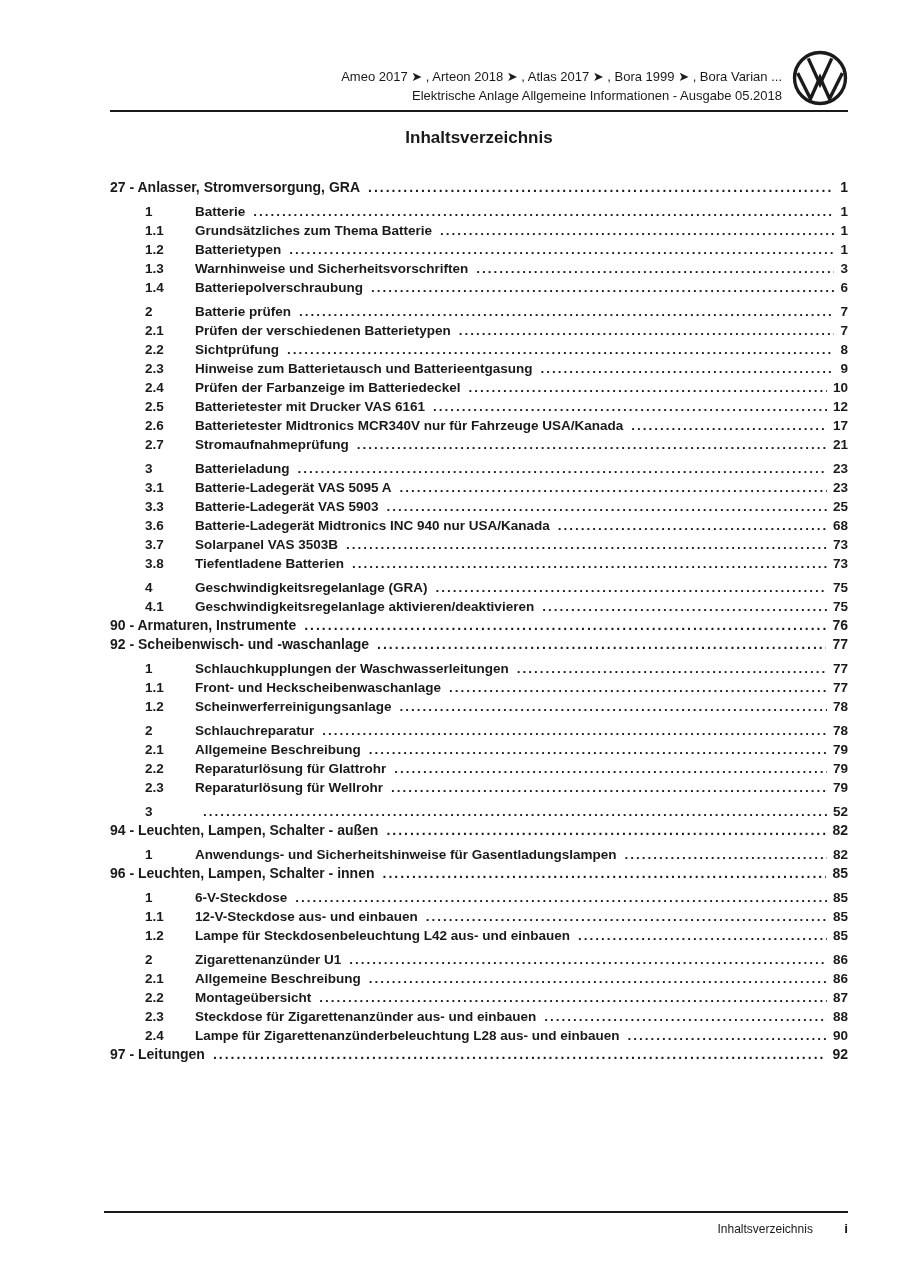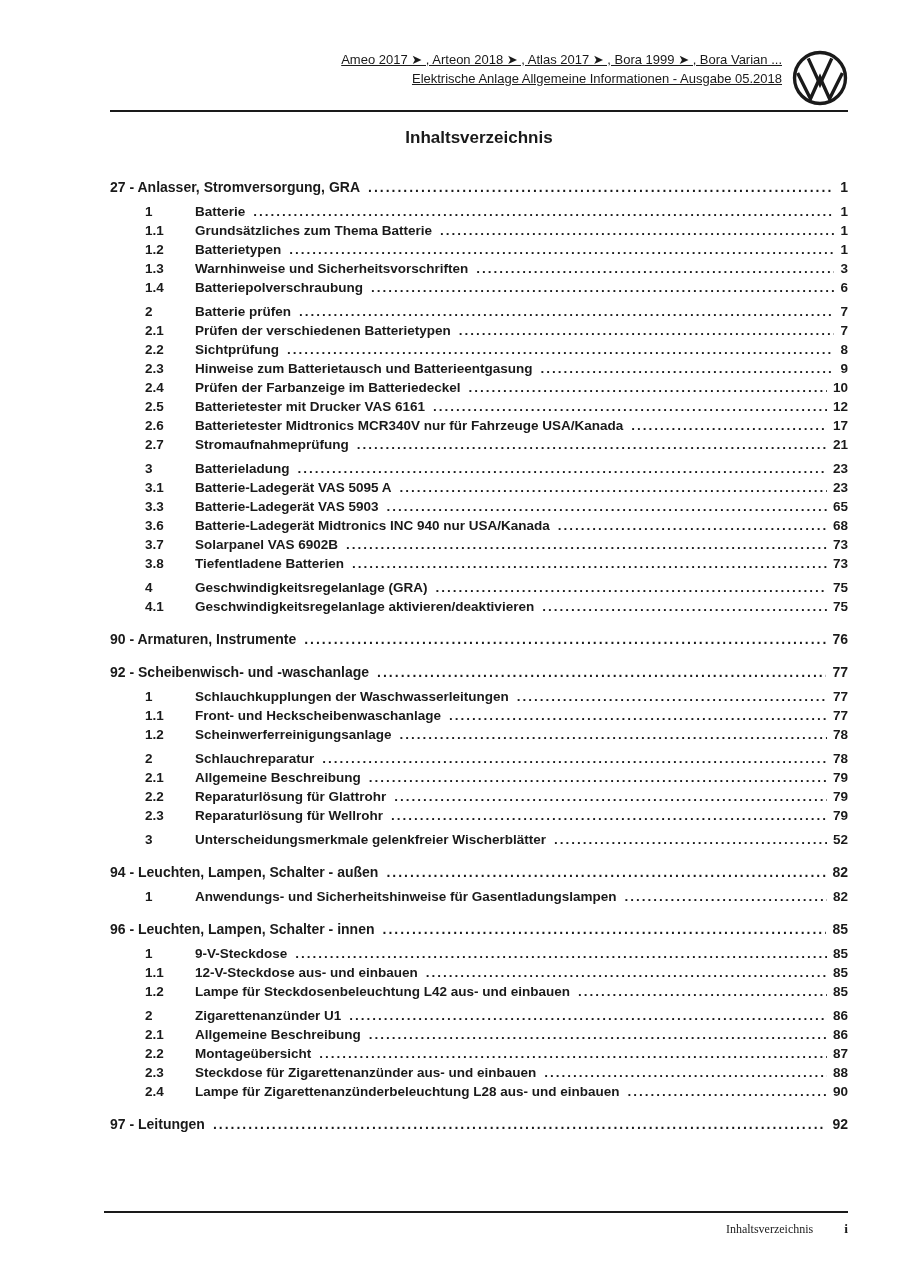--- a/index.html
+++ b/index.html
@@ -12,22 +12,22 @@
     font-family: "Liberation Sans", "DejaVu Sans", sans-serif;
     color: #1a1a1a;
   }
   .page { padding: 0 62px 0 110px; }
 
   
   .header {
     margin-top: 50px;
     display: flex;
     justify-content: flex-end;
+    align-items: flex-end;
     gap: 10px;
-    text-decoration: underline;
   }
   .header-text {
     text-align: right;
     font-size: 13px;
     line-height: 19px;
     padding-bottom: 1px;
   }
   .logo { width: 56px; height: 56px; flex: 0 0 auto; }
   .logo svg { display: block; width: 56px; height: 56px; }
   .rule {
@@ -65,36 +65,34 @@
     margin: 0 6px 0 8px;
   }
   .toc-row .dots::before {
     content: "..........................................................................................................................................................................";
     letter-spacing: 2px;
   }
   .toc-row .page-num { flex: 0 0 auto; text-align: right; }
   .toc-row.chapter {
     font-weight: bold;
     font-size: 14px;
-    margin-top: 14px;
   }
   .toc-row.chapter:first-child { margin-top: 16px; justify-content: space-between; }
   .toc-row.section {
     font-weight: bold;
     margin-top: 5px;
   }
   .toc-row.subsection { font-weight: bold; }
 
   
   .footer {
     position: absolute;
     left: 104px;
     right: 62px;
     top: 1211px;
-    font-family: Liberation Serif, serif;
   }
   .footer-rule { border-top: 2px solid #1a1a1a; }
   .footer-line {
     margin-top: 8px;
     text-align: right;
     font-size: 12px;
   }
   .footer-page {
     display: inline-block;
     margin-left: 28px;
@@ -218,31 +216,31 @@
       <div class="toc-row subsection">
         <span class="num">3.1</span>
         <span class="title">Batterie-Ladegerät VAS 5095 A</span>
         <span class="dots"></span>
         <span class="page-num">23</span>
       </div>
       <div class="toc-row subsection">
         <span class="num">3.3</span>
         <span class="title">Batterie-Ladegerät VAS 5903</span>
         <span class="dots"></span>
-        <span class="page-num">65</span>
+        <span class="page-num">25</span>
       </div>
       <div class="toc-row subsection">
         <span class="num">3.6</span>
         <span class="title">Batterie-Ladegerät Midtronics INC 940 nur USA/Kanada</span>
         <span class="dots"></span>
         <span class="page-num">68</span>
       </div>
       <div class="toc-row subsection">
         <span class="num">3.7</span>
-        <span class="title">Solarpanel VAS 6902B</span>
+        <span class="title">Solarpanel VAS 3503B</span>
         <span class="dots"></span>
         <span class="page-num">73</span>
       </div>
       <div class="toc-row subsection">
         <span class="num">3.8</span>
         <span class="title">Tiefentladene Batterien</span>
         <span class="dots"></span>
         <span class="page-num">73</span>
       </div>
       <div class="toc-row section">
@@ -304,21 +302,20 @@
         <span class="page-num">79</span>
       </div>
       <div class="toc-row subsection">
         <span class="num">2.3</span>
         <span class="title">Reparaturlösung für Wellrohr</span>
         <span class="dots"></span>
         <span class="page-num">79</span>
       </div>
       <div class="toc-row section">
         <span class="num">3</span>
-        <span class="title">Unterscheidungsmerkmale gelenkfreier Wischerblätter</span>
         <span class="dots"></span>
         <span class="page-num">52</span>
       </div>
       <div class="toc-row chapter">
         <span class="title">94 - Leuchten, Lampen, Schalter - außen</span>
         <span class="dots"></span>
         <span class="page-num">82</span>
       </div>
       <div class="toc-row section">
         <span class="num">1</span>
@@ -326,21 +323,21 @@
         <span class="dots"></span>
         <span class="page-num">82</span>
       </div>
       <div class="toc-row chapter">
         <span class="title">96 - Leuchten, Lampen, Schalter - innen</span>
         <span class="dots"></span>
         <span class="page-num">85</span>
       </div>
       <div class="toc-row section">
         <span class="num">1</span>
-        <span class="title">9-V-Steckdose</span>
+        <span class="title">6-V-Steckdose</span>
         <span class="dots"></span>
         <span class="page-num">85</span>
       </div>
       <div class="toc-row subsection">
         <span class="num">1.1</span>
         <span class="title">12-V-Steckdose aus- und einbauen</span>
         <span class="dots"></span>
         <span class="page-num">85</span>
       </div>
       <div class="toc-row subsection">

